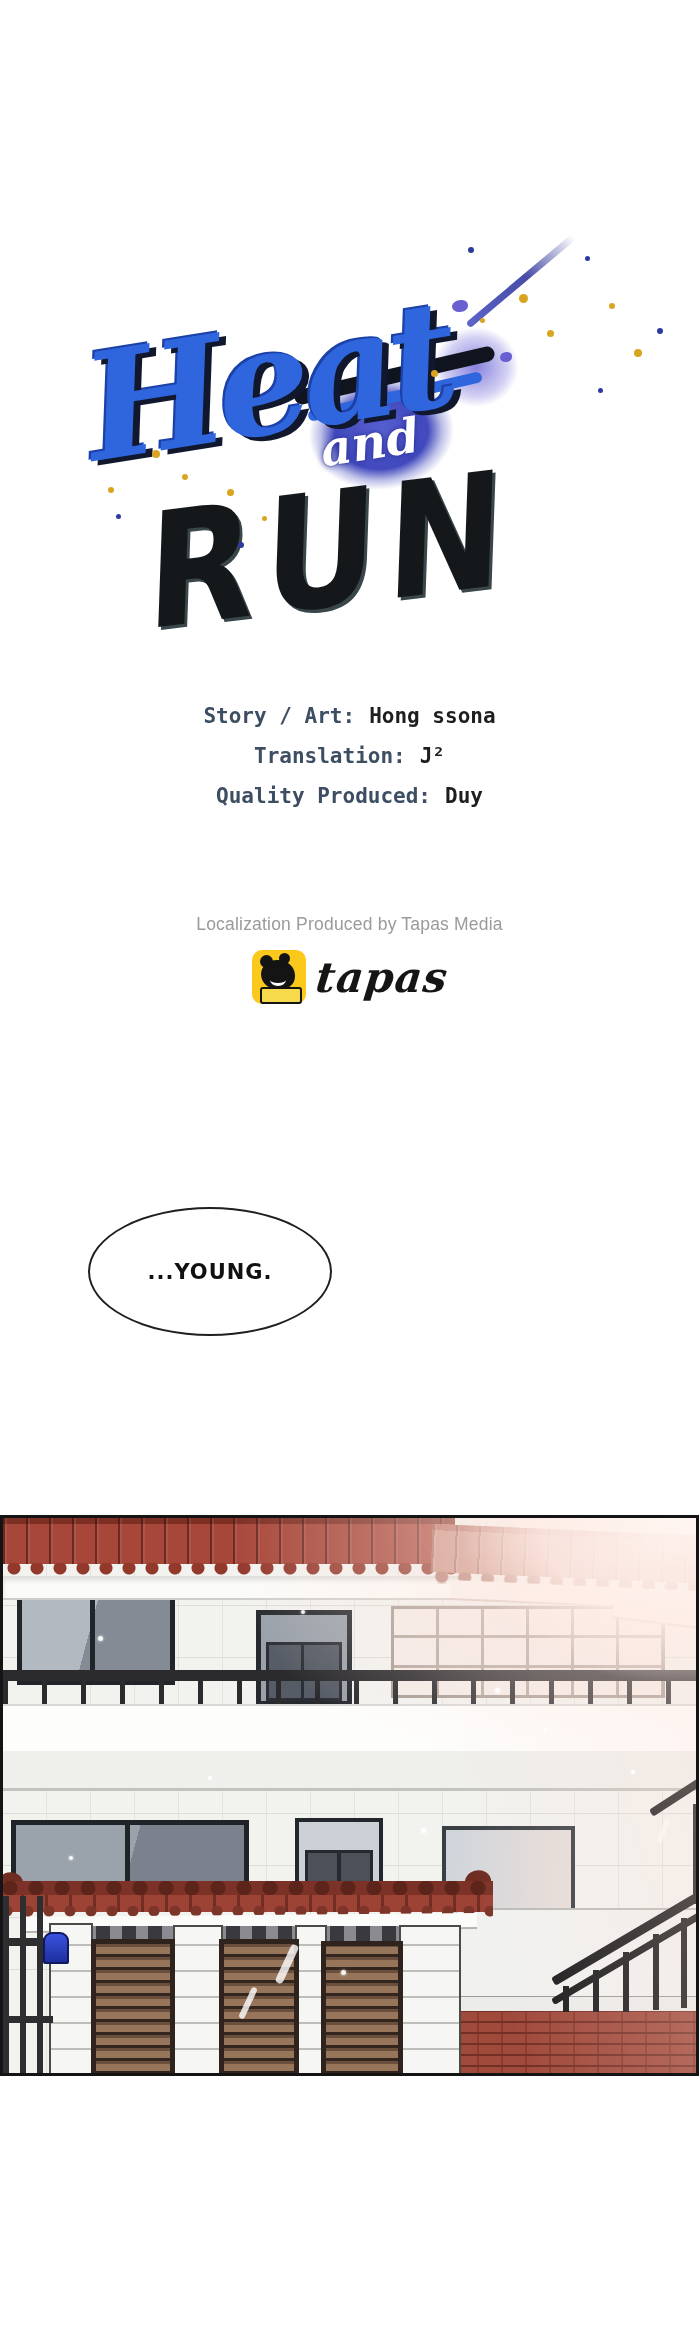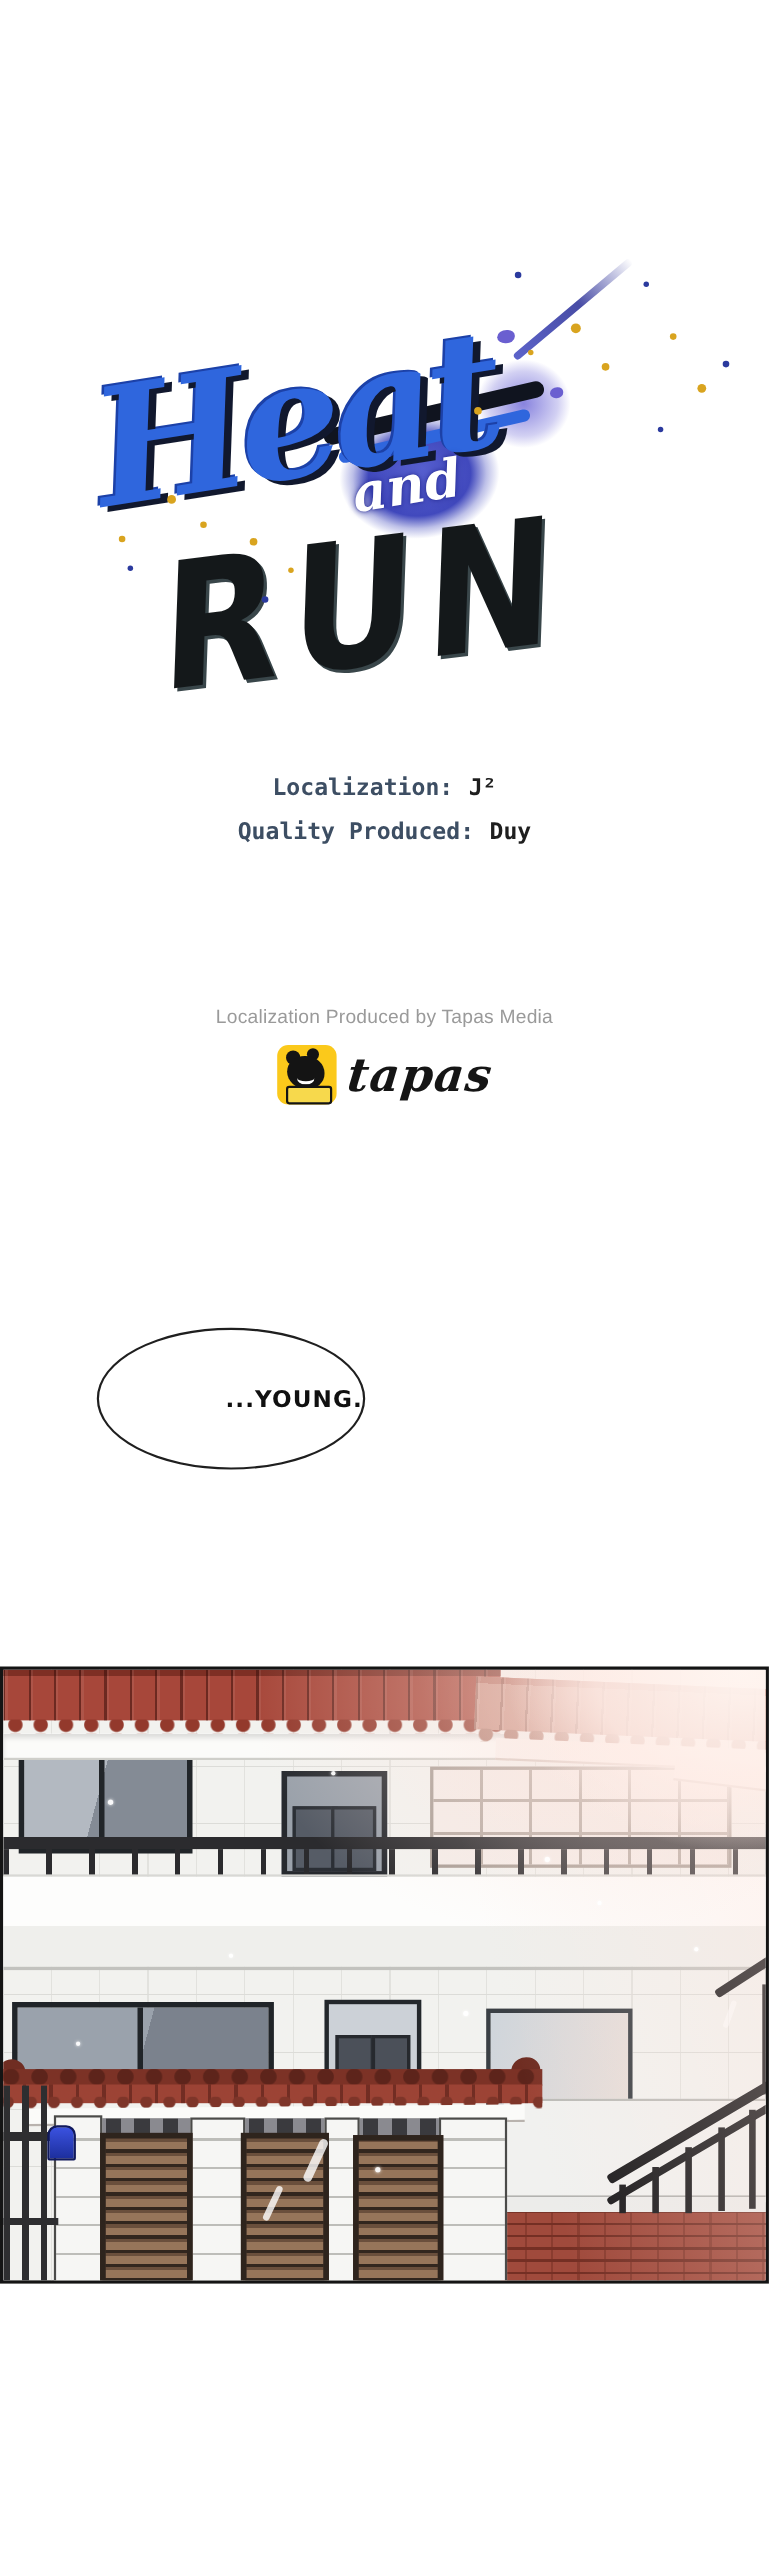--- a/index.html
+++ b/index.html
@@ -62,21 +62,21 @@
   .tapas-badge .lap{position:absolute;left:8px;top:37px;width:38px;height:13px;background:#f7d94c;
         border:2px solid #141414;border-radius:3px;display:block;}
   .tapas-word{font-family:"DejaVu Serif",serif;font-style:italic;font-weight:bold;
         font-size:42px;color:#151515;transform:skewX(-6deg);letter-spacing:1px;}
 
   
   .bubble{position:absolute;background:#ffffff;border:2px solid #1f1f1f;border-radius:50%;
         display:flex;align-items:center;justify-content:center;
         font-family:"DejaVu Sans",sans-serif;font-weight:bold;font-size:21px;color:#101010;
         letter-spacing:1px;}
-  .bubble1{left:88px;top:1207px;width:240px;height:125px;justify-content:flex-end;}
+  .bubble1{left:88px;top:1207px;width:240px;height:125px;}
   .bubble2{left:367px;top:2111px;width:263px;height:152px;padding:0 10px 18px 0;box-sizing:border-box;}
 
   
   .panel{position:absolute;left:0;top:1515px;width:699px;height:561px;
         border:3px solid #141414;box-sizing:border-box;background:#fdfdfc;overflow:hidden;}
   .panel *{position:absolute;display:block;}
   .p-wall{inset:0;background-color:#f2f2ef;
         background-image:repeating-linear-gradient(0deg,transparent 0 51px,#dcdcd8 51px 52px),
                          repeating-linear-gradient(90deg,transparent 0 43px,#e2e2de 43px 44px);}
   
@@ -221,21 +221,24 @@
     <i class="dot db" style="left:657px;top:328px;width:6px;height:6px"></i>
     <i class="dot db" style="left:598px;top:388px;width:5px;height:5px"></i>
     <i class="dot db" style="left:238px;top:542px;width:6px;height:6px"></i>
     <i class="dot db" style="left:116px;top:514px;width:5px;height:5px"></i>
     <i class="dot dp" style="left:452px;top:300px;width:16px;height:12px"></i>
     <i class="dot dp" style="left:500px;top:352px;width:12px;height:10px"></i>
   </section>
 
   <section class="credits">
     <div class="credit-line">
-      <span class="cl">Localization:</span><span class="cv">J²</span>
+      <span class="cl">Story / Art:</span><span class="cv">Hong ssona</span>
+    </div>
+    <div class="credit-line">
+      <span class="cl">Translation:</span><span class="cv">J²</span>
     </div>
     <div class="credit-line">
       <span class="cl">Quality Produced:</span><span class="cv">Duy</span>
     </div>
   </section>
 
   <div class="loc-note">Localization Produced by Tapas Media</div>
   <div class="tapas">
     <span class="tapas-badge">
       <i class="ear e1"></i>

